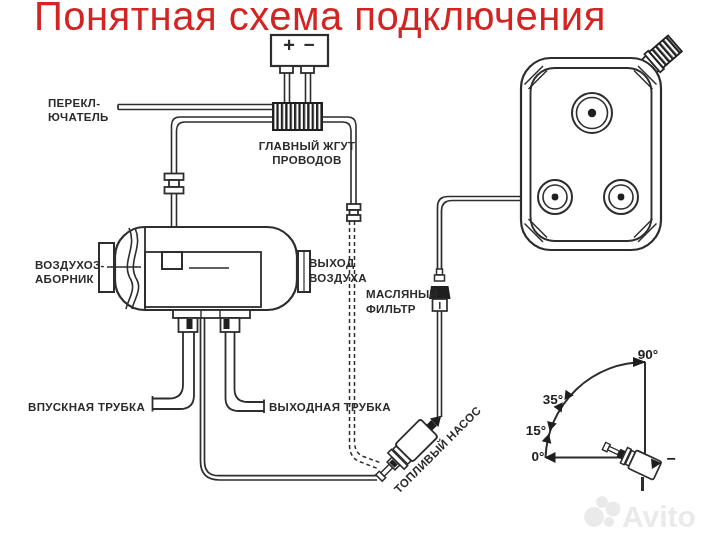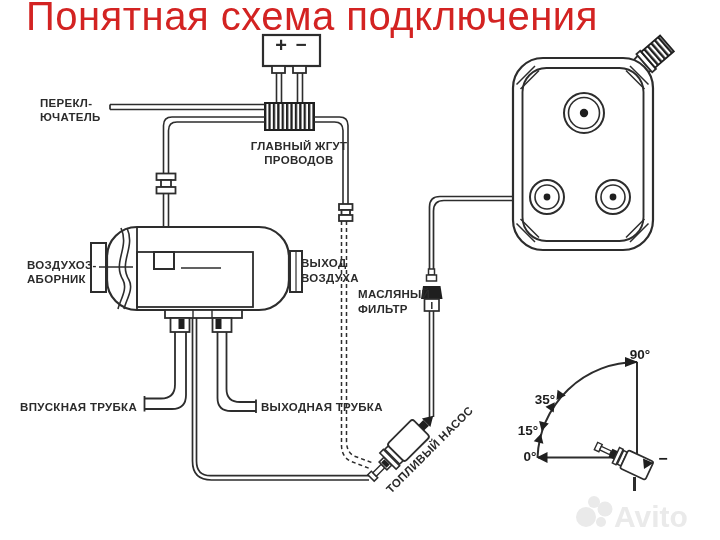--- a/index.html
+++ b/index.html
@@ -1,20 +1,20 @@
 <!DOCTYPE html>
 <html><head>
 <meta charset="utf-8">
 <style>
   html,body{margin:0;padding:0;}
   body{
     width:720px;height:540px;background:#ffffff;overflow:hidden;position:relative;
     font-family:"Liberation Sans","DejaVu Sans",sans-serif;
   }
-  #stage{position:absolute;left:0;top:0;width:613px;height:540px;}
+  #stage{position:absolute;left:8px;top:0;width:613px;height:540px;}
   h1#title{
     position:absolute;left:26px;top:-6px;margin:0;
     font-size:40px;font-weight:500;letter-spacing:.5px;white-space:nowrap;
     color:#d32322;z-index:5;
   }
   svg{position:absolute;left:0;top:0;}
   svg text{font-family:"Liberation Sans","DejaVu Sans",sans-serif;}
   .lbl{font-size:11.5px;font-weight:bold;fill:#2b2b2b;letter-spacing:.3px;}
   .deg{font-size:13.5px;font-weight:bold;fill:#1d1d1d;}
   .ln{stroke:#2d2d2d;fill:none;}

